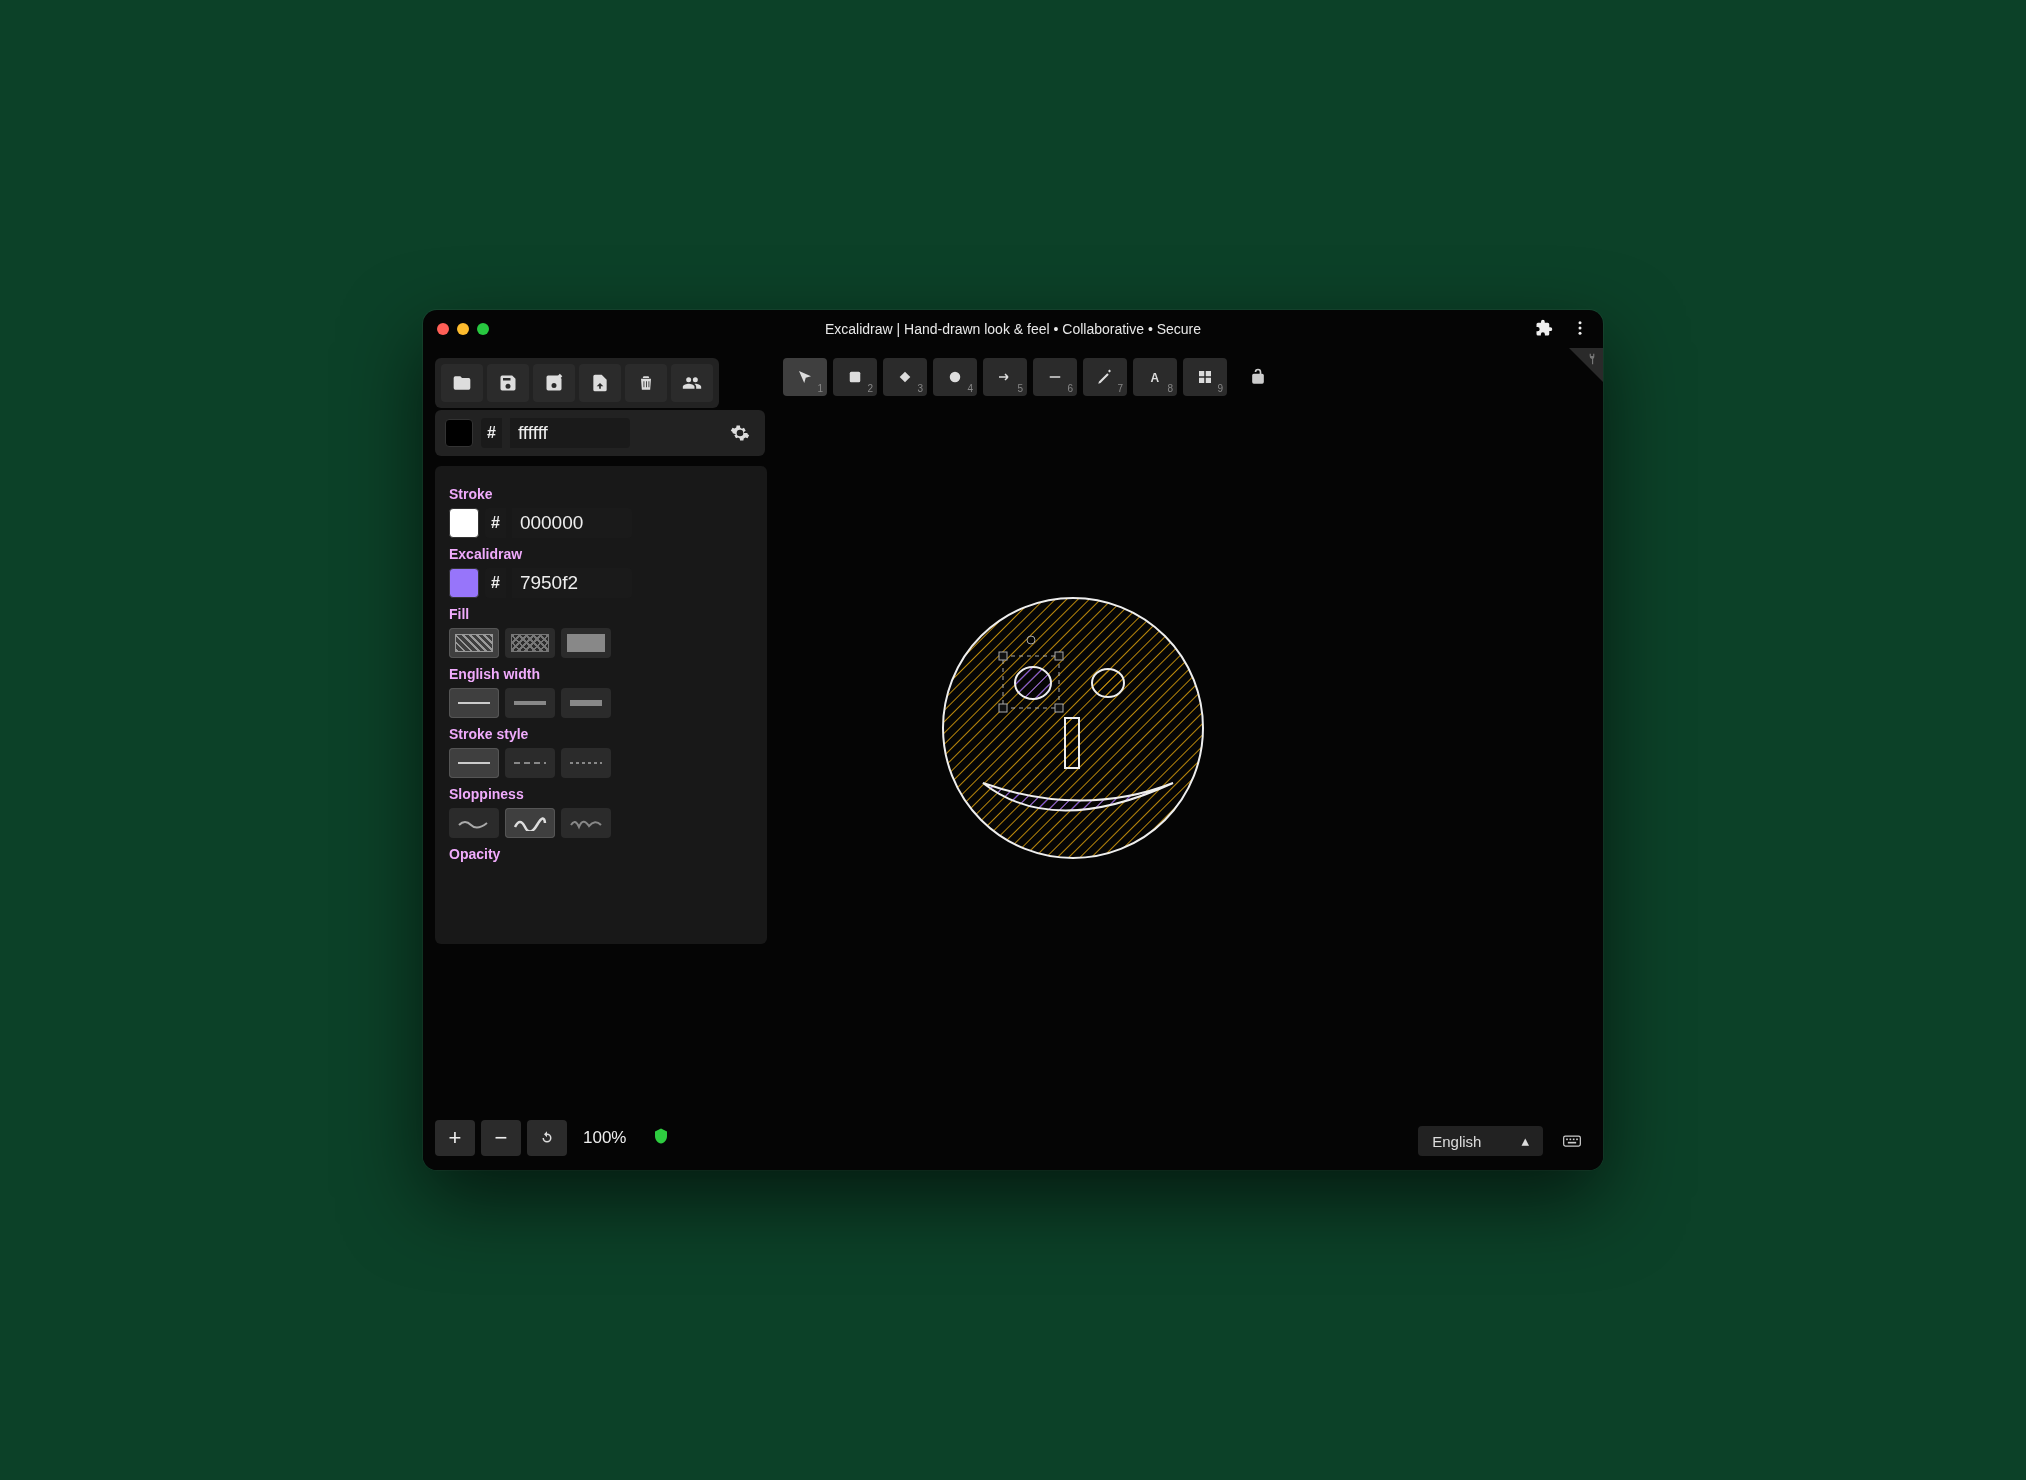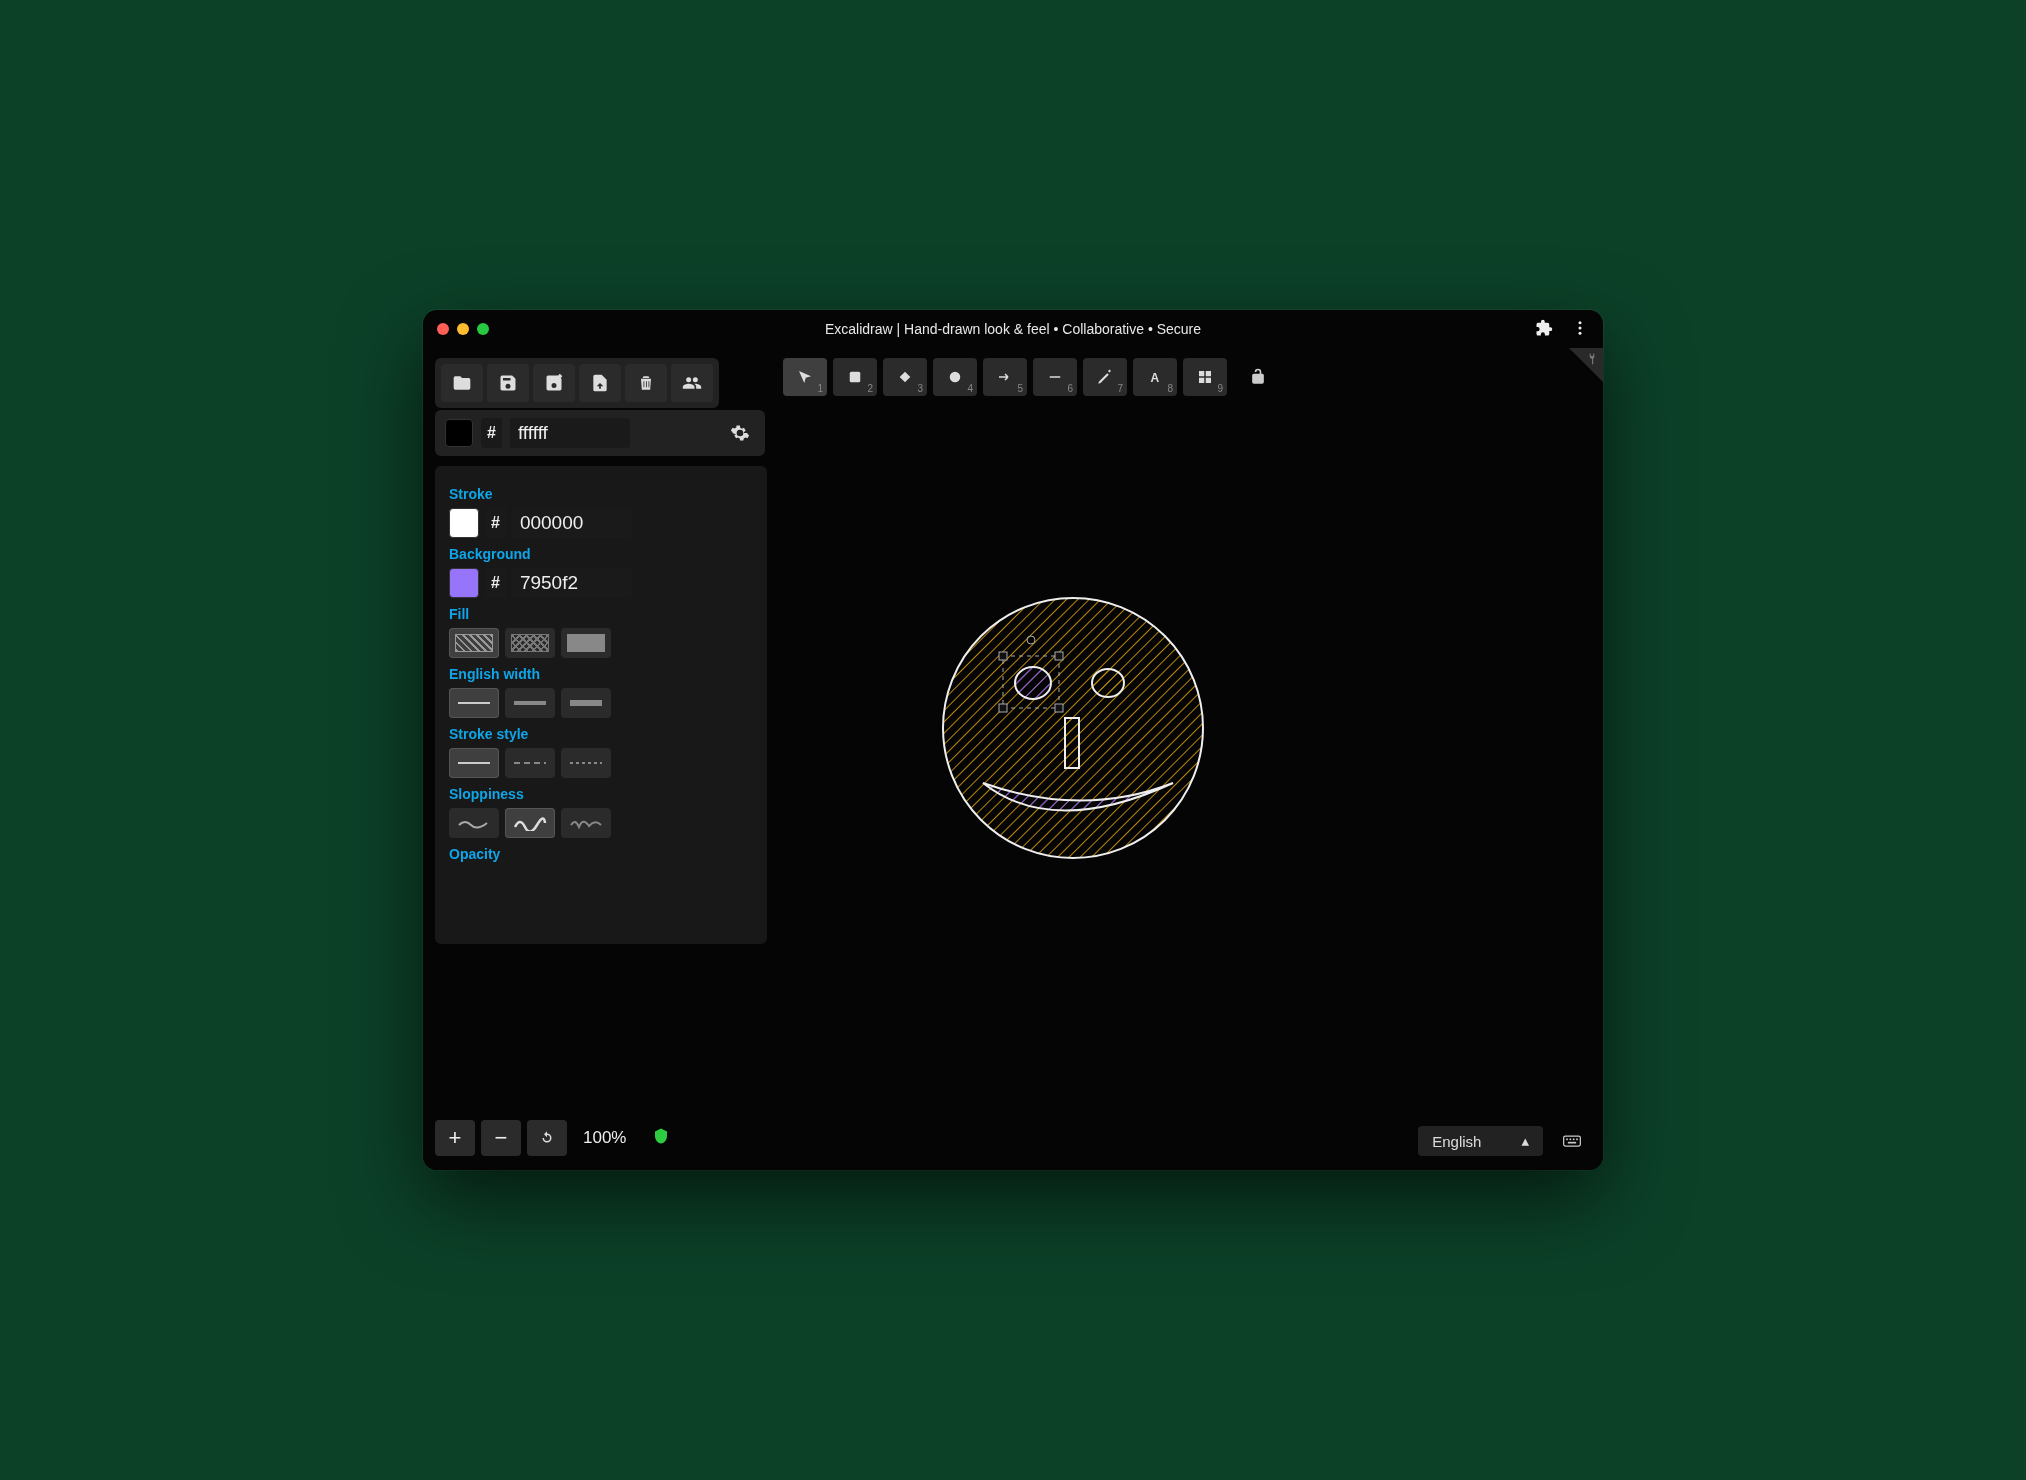--- a/index.html
+++ b/index.html
@@ -30,21 +30,21 @@
   .tool.selected{background:#3f3f3f;}
   .tool sub { position:absolute; right:4px; bottom:2px; font-size:10px; color:#888; }
   .tool svg{width:18px;height:18px;fill:#ddd;}
   .lock { width:30px; height:38px; display:flex; align-items:center; justify-content:center; margin-left:10px; }
   .lock svg{width:20px;height:20px;fill:#ccc;}
 
   .side-panel { position:absolute; top:118px; left:12px; width:332px; height:478px; background:#181818; border-radius:6px; padding:12px 14px; overflow-y:auto; color:#ddd; }
   .side-panel::-webkit-scrollbar{width:10px;}
   .side-panel::-webkit-scrollbar-thumb{background:#eee;border-radius:5px;}
   .side-panel::-webkit-scrollbar-track{background:#333;}
-  .section-label { font-size:14px; font-weight:600; color:#0ea5e9; margin:8px 0 6px; }
+  .section-label { font-size:14px; font-weight:600; color:#f0abfc; margin:8px 0 6px; }
   .color-row { display:flex; align-items:center; gap:6px; margin-bottom:6px; }
   .color-row .swatch{width:30px;height:30px;}
   .opt-row { display:flex; gap:6px; margin-bottom:4px; }
   .opt { width:50px; height:30px; background:#2b2b2b; border-radius:4px; display:flex; align-items:center; justify-content:center; cursor:pointer; }
   .opt.sel { background:#3f3f3f; box-shadow:inset 0 0 0 1px #555; }
 
   .canvas { position:absolute; inset:0; }
 
   .bottom-left { position:absolute; bottom:14px; left:12px; display:flex; gap:6px; align-items:center; }
   .zoom-btn { width:40px; height:36px; background:#2b2b2b; border-radius:4px; display:flex; align-items:center; justify-content:center; color:#eee; font-size:22px; cursor:pointer; }
@@ -239,21 +239,21 @@
     </div>
 
     <div class="side-panel">
       <div class="section-label">Stroke</div>
       <div class="color-row">
         <div class="swatch" style="background:#fff;"></div>
         <span class="hash">#</span>
         <input class="hex-input" value="000000" style="">
       </div>
 
-      <div class="section-label">Background</div>
+      <div class="section-label">Excalidraw</div>
       <div class="color-row">
         <div class="swatch" style="background:#9775fa;"></div>
         <span class="hash">#</span>
         <input class="hex-input" value="7950f2" style="">
       </div>
 
       <div class="section-label">Fill</div>
       <div class="opt-row">
         <div class="opt sel">
             <div class="hatch"></div>

